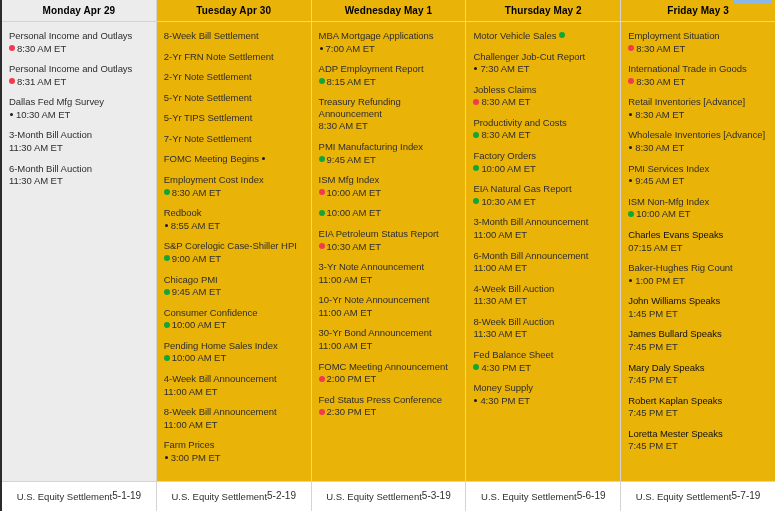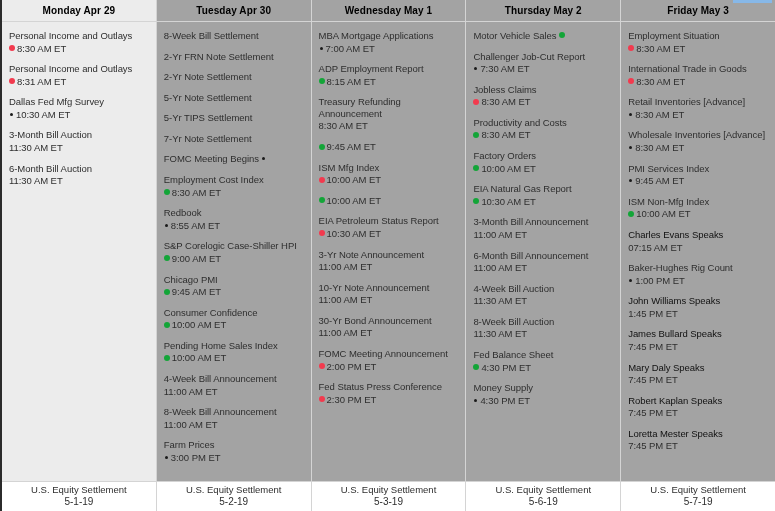--- a/index.html
+++ b/index.html
@@ -41,21 +41,21 @@
     height: 100%;
     align-items: stretch;
   }
 
   .day-col {
     flex: 1 1 0;
     min-width: 0;
     display: flex;
     flex-direction: column;
     border-right: 1px solid #d4d4d4;
-    background: #a3a3a3;
+    background: #eab308;
   }
   .day-col:last-child { border-right: none; }
   .day-col.today { background: #ececec; }
 
   .day-header {
     flex: 0 0 auto;
     height: 22px;
     line-height: 22px;
     text-align: center;
     font-size: 10px;
@@ -108,21 +108,21 @@
                 margin-right: 3px; margin-left: 1px; }
 
   .dot.inline-trailing { margin-left: 3px; margin-right: 0; }
 
   .footer {
     flex: 0 0 auto;
     height: 30px;
     border-top: 1px solid #d4d4d4;
     background: #ffffff;
     display: flex;
-    flex-direction: column;
+    flex-direction: row;
     align-items: center;
     justify-content: center;
     text-align: center;
   }
   .footer-label {
     font-size: 9.5px;
     color: #2e2e2e;
     line-height: 1.25;
   }
   .footer-date {
@@ -243,20 +243,21 @@
           </div>
           <div class="event">
             <div class="event-title"><span>ADP Employment Report</span></div>
             <span class="event-time"><span class="dot green"></span><span>8:15 AM ET</span></span>
           </div>
           <div class="event">
             <div class="event-title"><span>Treasury Refunding Announcement</span></div>
             <span class="event-time"><span>8:30 AM ET</span></span>
           </div>
           <div class="event">
+            <div class="event-title"><span>PMI Manufacturing Index</span></div>
             <span class="event-time"><span class="dot green"></span><span>9:45 AM ET</span></span>
           </div>
           <div class="event">
             <div class="event-title"><span>ISM Mfg Index</span></div>
             <span class="event-time"><span class="dot red"></span><span>10:00 AM ET</span></span>
           </div>
           <div class="event">
             <span class="event-time"><span class="dot green"></span><span>10:00 AM ET</span></span>
           </div>
           <div class="event">

